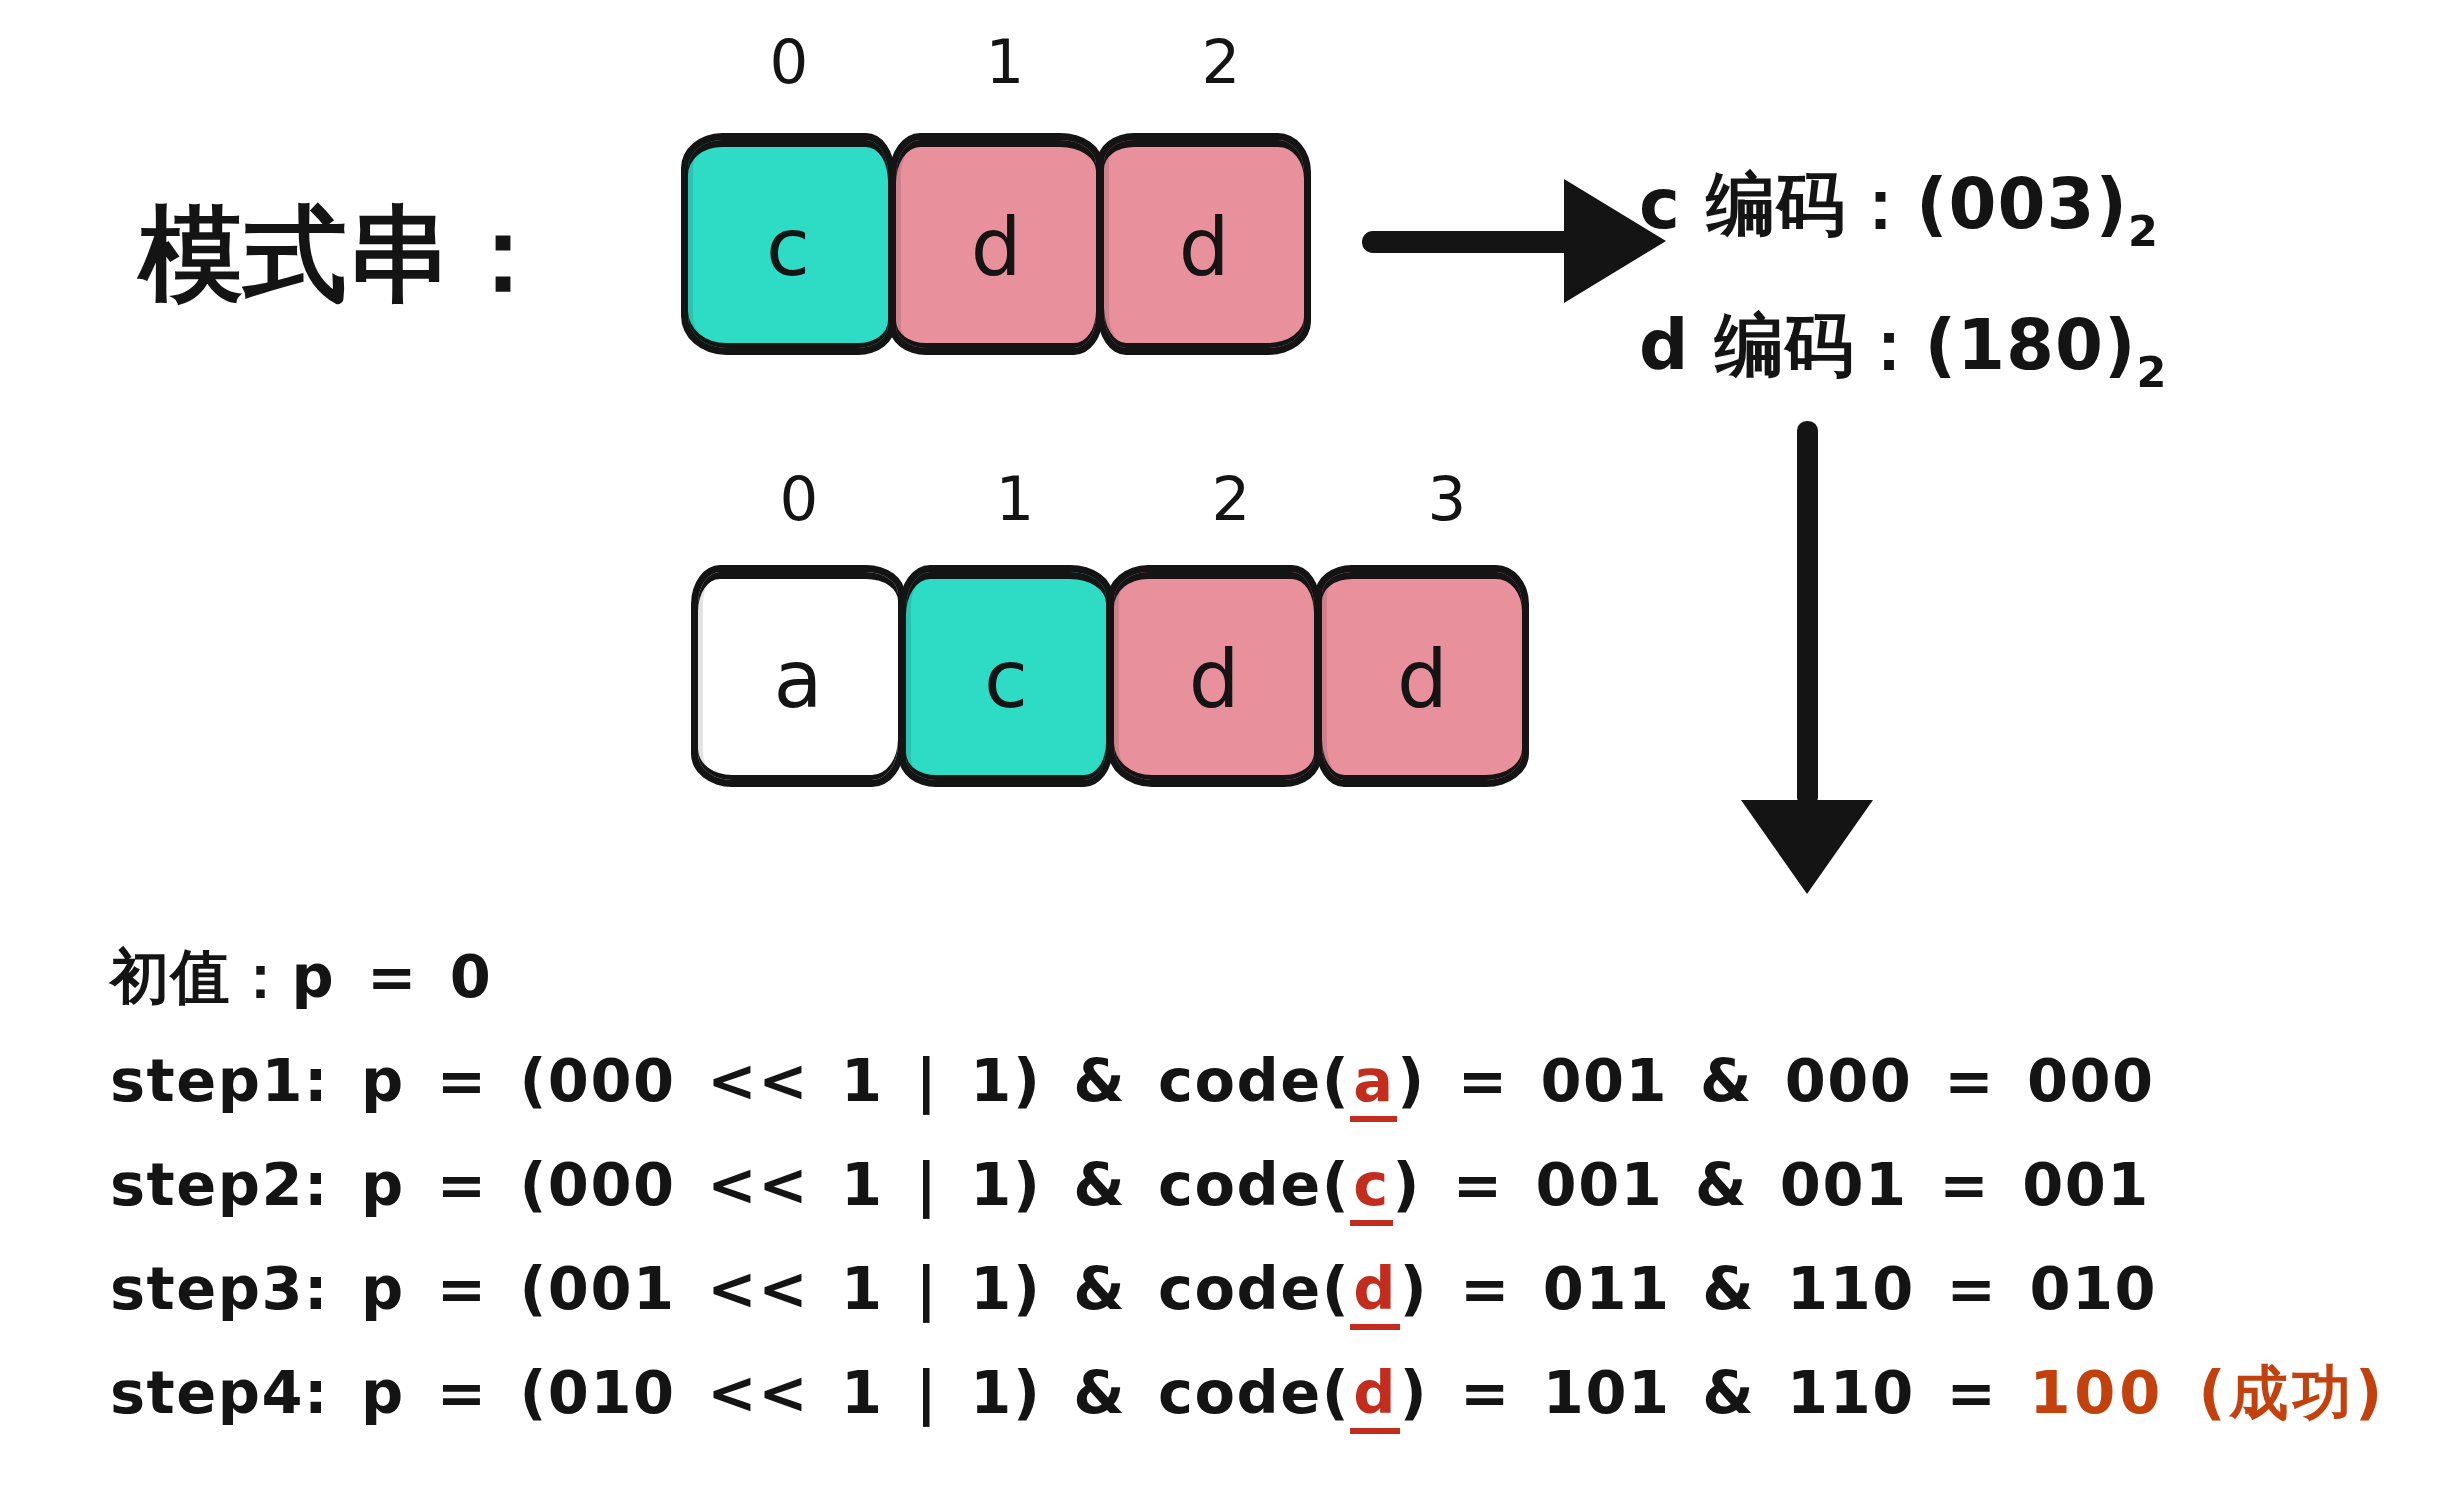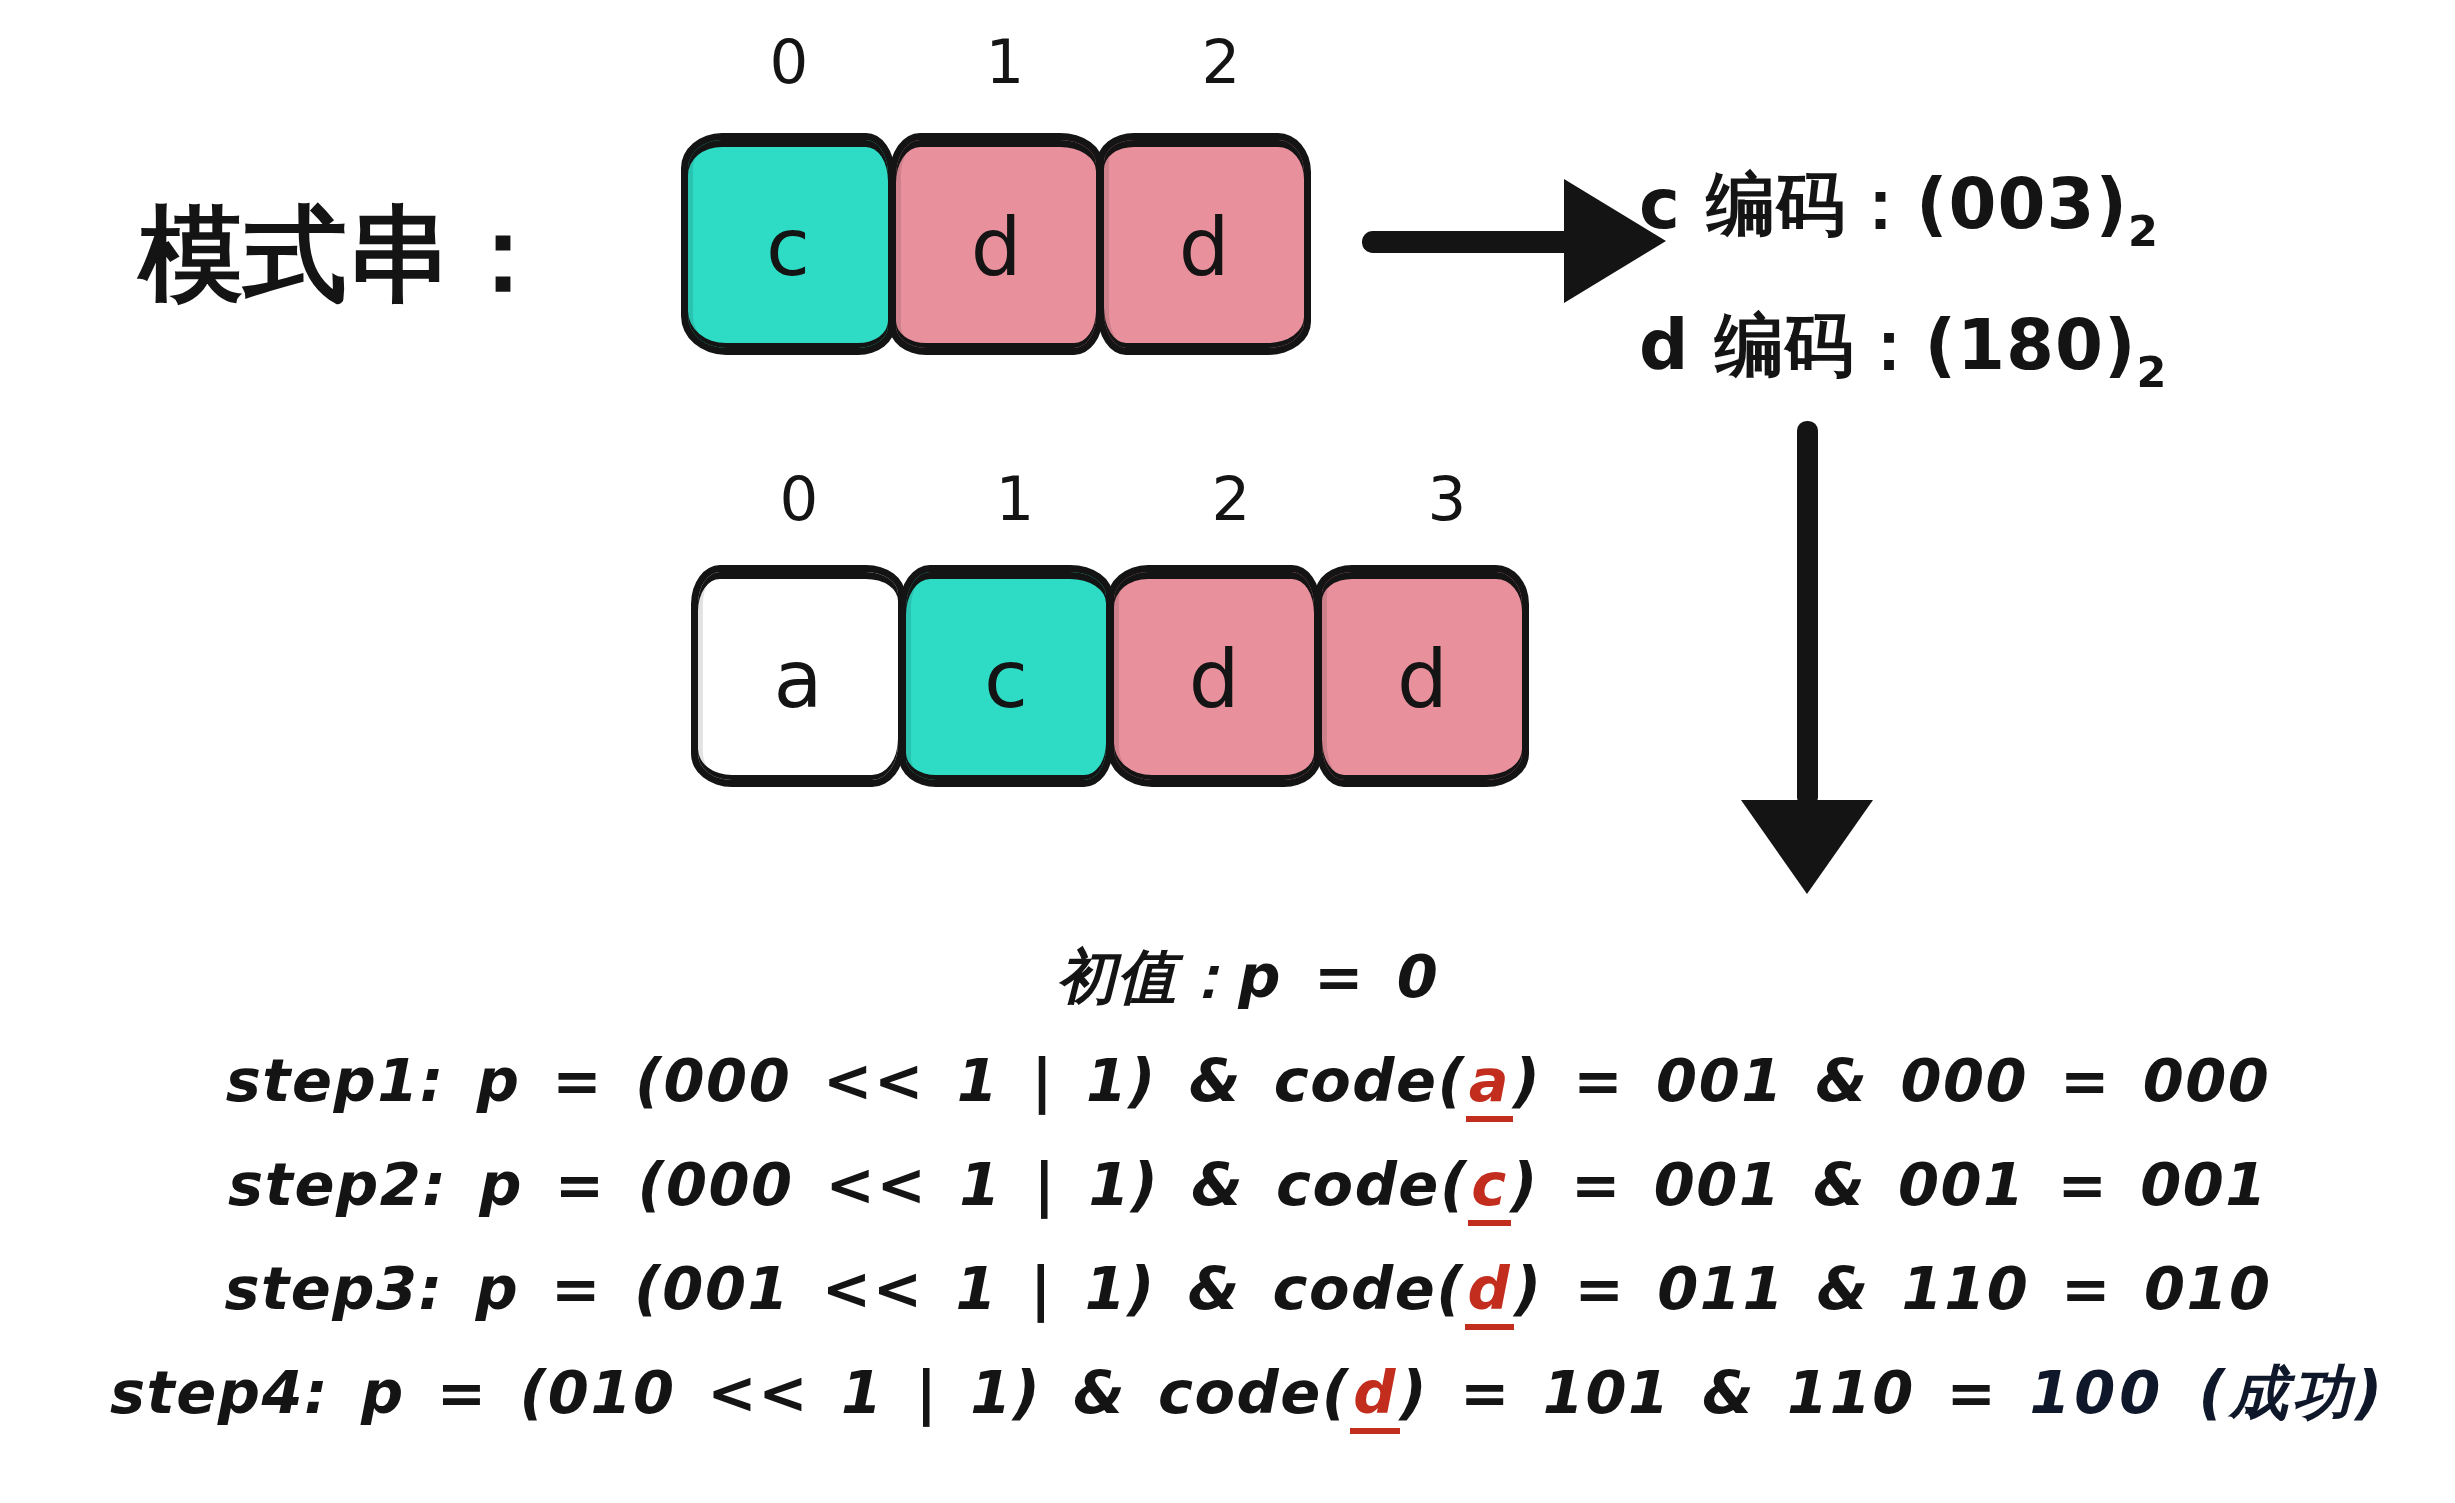--- a/index.html
+++ b/index.html
@@ -56,29 +56,28 @@
                    border-left:102px solid #141414; }
   .v-arrow-shaft { position:absolute; left:1797px; top:421px; width:20.6px; height:386px;
                    background:#141414; border-radius:9.8px; }
   .v-arrow-head  { position:absolute; left:1741px; top:800px; width:0; height:0;
                    border-left:66px solid transparent; border-right:66px solid transparent;
                    border-top:94px solid #141414; }
 
   
   .steps {
     position:absolute; left:110px; top:925px; font-size:59px; font-weight:700;
-    font-style:italic; letter-spacing:1.5px; word-spacing:9.8px; line-height:104px;
+    letter-spacing:1.5px; word-spacing:9.8px; line-height:104px;
     white-space:nowrap;
-    text-align:center;
   }
   .hl {
     color:#C22D1E; display:inline-block; line-height:1;
     border-bottom:6.9px solid #C22D1E; padding:0 2.9px 5.9px 2.9px;
   }
-  .tail { color:#0f172a; letter-spacing:3.9px; }
+  .tail { color:#c2410c; letter-spacing:3.9px; }
 </style>
 </head>
 <body>
 
 <div class="canvas">
 
   <div class="row-label pattern-label"><span>模式串</span><span>：</span></div>
 
   <div class="indices pattern-indices">
     <span class="idx">0</span>

